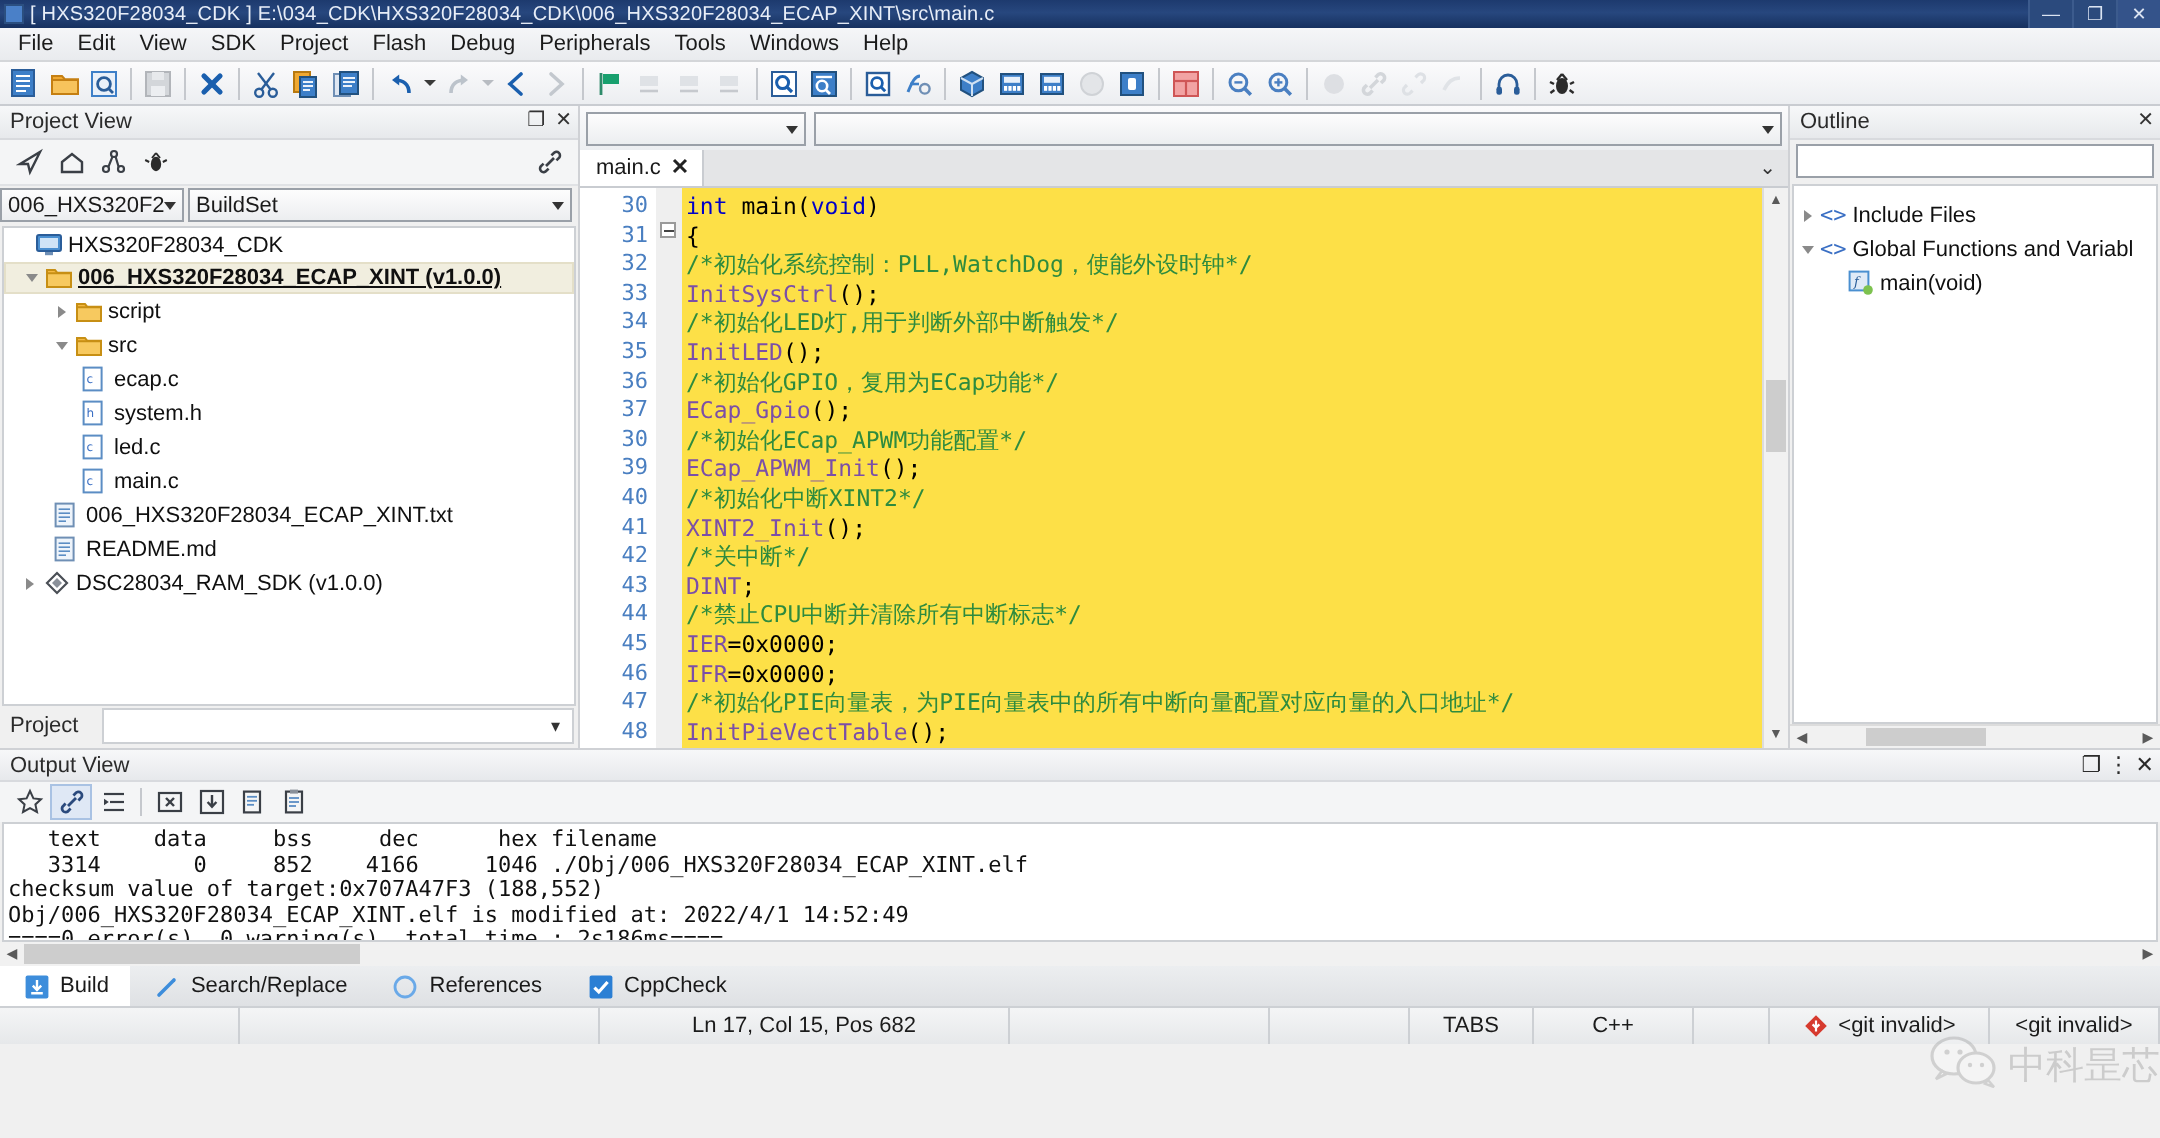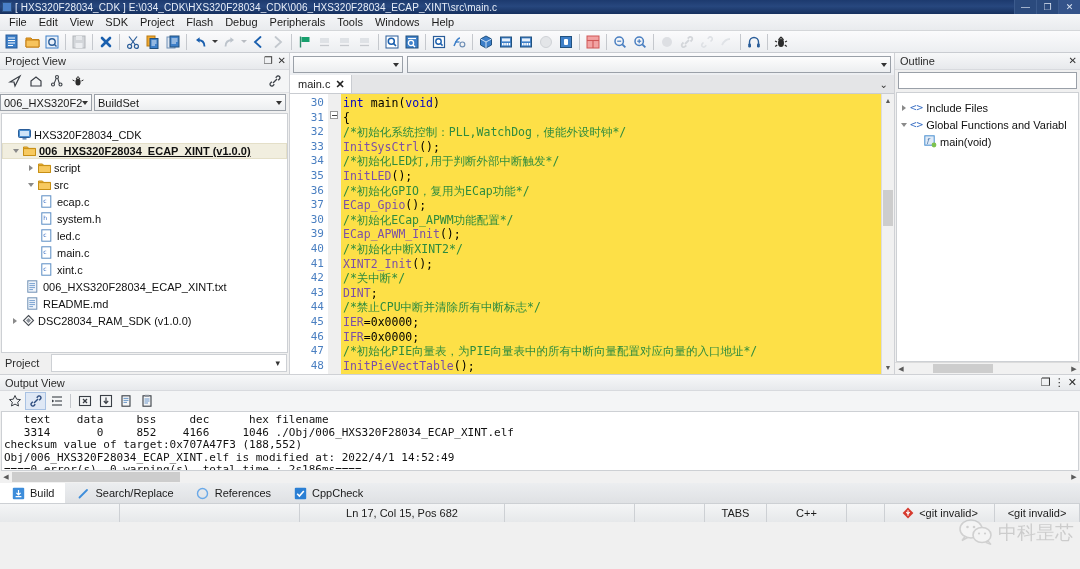--- a/index.html
+++ b/index.html
@@ -81,21 +81,21 @@
     border: 1px solid #9aa0a8; display: flex; align-items: center;
     font-size: 11px; color: #1a1a1a; padding-left: 3px; position: relative;
   }
   .combo .cb-arrow { position: absolute; right: 3px; top: 50%; margin-top: -2px;
     width:0;height:0;border-left:3.5px solid transparent;border-right:3.5px solid transparent;
     border-top:4px solid #333; }
   .combo.c1 { width: 92px; }
   .combo.c2 { flex: 1; }
   .tree {
     flex: 1; background: #fff; border: 1px solid #cdd0d4; margin: 0 1px;
-    overflow: hidden; padding-top: 12px; position: relative;
+    overflow: hidden; padding-top: 0; position: relative;
   }
   .trow { display: flex; align-items: center; height: 17px; font-size: 11px; color: #101010;
           white-space: nowrap; padding-left: 2px; }
   .trow.sel { background: #f1eedf; border: 1px solid #e4dfc8; height: 16px; }
   .trow.bold { font-weight: bold; text-decoration: underline; }
   .tw { width: 13px; height: 17px; display: flex; align-items: center; justify-content: center; }
   .tw .tri-c { width:0;height:0;border-left:4px solid #8a8a8a;border-top:3.5px solid transparent;border-bottom:3.5px solid transparent; }
   .tw .tri-o { width:0;height:0;border-top:4px solid #8a8a8a;border-left:3.5px solid transparent;border-right:3.5px solid transparent; }
   .tlbl { margin-left: 3px; }
   .ico { width: 14px; height: 14px; display:flex;align-items:center;justify-content:center;flex:0 0 auto; }
@@ -196,21 +196,21 @@
 
   
   .statusbar { height: 19px; display:flex; align-items:stretch;
                background: linear-gradient(to bottom,#f4f5f6,#e6e8ea);
                border-top: 1px solid #cdd0d4; font-size: 11px; color:#1b1b1b; }
   .sb { display:flex; align-items:center; justify-content:center; border-right:1px solid #cdd0d4;
         padding: 0 6px; gap:4px; }
   .sb.flexa { flex: 1; }
 
   
-  .watermark { position:absolute; right: 6px; bottom: 22px; display:flex; align-items:center; gap:5px;
+  .watermark { position:absolute; right: 0; bottom: 22px; display:flex; align-items:center; gap:5px;
                opacity: .30; pointer-events: none; }
   .watermark .wtxt { font-size: 19px; color: #7b7b7b; font-family:"DejaVu Sans", sans-serif; }
 </style>
 </head>
 <body>
 
 <div id="app">
 
   <div class="titlebar">
     <div class="app-ico"></div>
@@ -664,29 +664,20 @@
           <span class="tlbl">led.c</span>
         </div>
         <div class="trow indent3">
           <span class="ico">
             <svg width="12" height="13" viewBox="0 0 12 13">
                 <rect x="0.8" y="0.8" width="9" height="11.4" fill="#fff" stroke="#5b8dc4"></rect>
                 <text x="2.2" y="8.4" font-family="DejaVu Sans" font-size="6" fill="#3a6fc4">c</text>
               </svg>
           </span>
           <span class="tlbl">main.c</span>
-        </div>
-        <div class="trow indent3">
-          <span class="ico">
-            <svg width="12" height="13" viewBox="0 0 12 13">
-                <rect x="0.8" y="0.8" width="9" height="11.4" fill="#fff" stroke="#5b8dc4"></rect>
-                <text x="2.2" y="8.4" font-family="DejaVu Sans" font-size="6" fill="#3a6fc4">c</text>
-              </svg>
-          </span>
-          <span class="tlbl">xint.c</span>
         </div>
         <div class="trow indent2b">
           <span class="ico">
             <svg width="12" height="13" viewBox="0 0 12 13">
                 <rect x="0.8" y="0.8" width="9" height="11.4" fill="#eef4fb" stroke="#6f8fb5"></rect>
                 <g stroke="#5b8dc4" stroke-width=".8">
                   <line x1="2.3" y1="3.6" x2="8" y2="3.6"></line>
                   <line x1="2.3" y1="5.6" x2="8" y2="5.6"></line>
                   <line x1="2.3" y1="7.6" x2="8" y2="7.6"></line>
                   <line x1="2.3" y1="9.6" x2="6" y2="9.6"></line>

